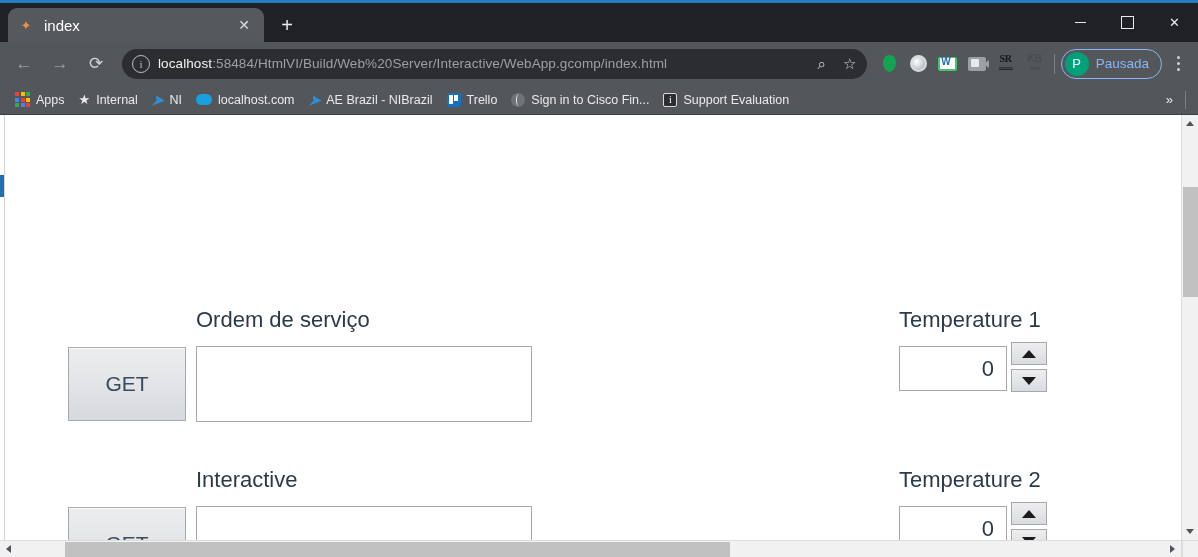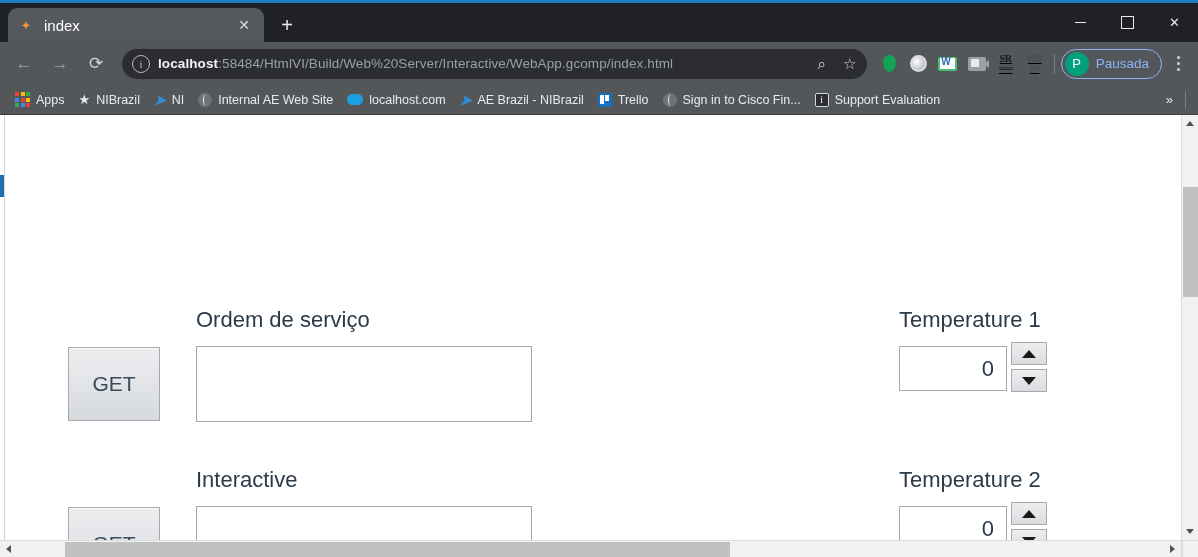--- a/index.html
+++ b/index.html
@@ -72,28 +72,28 @@
   .omni-info {
     width: 18px; height: 18px; border: 1.4px solid #b9bdc1; border-radius: 50%;
     color: #b9bdc1; font-size: 11px; display:flex; align-items:center;
     justify-content:center; font-family: "Liberation Serif", serif;
     flex: 0 0 auto; margin-right: 8px;
   }
   .omni-url {
     flex: 1; font-size: 13.5px; color: #9aa0a6; white-space: nowrap;
     overflow: hidden; text-overflow: clip; letter-spacing: 0.1px;
   }
-  .omni-url b { color: #f1f3f4; font-weight: 700; }
+  .omni-url b { color: #f1f3f4; font-weight: 400; }
   .omni-right { display: flex; align-items: center; gap: 2px; flex: 0 0 auto; }
   .omni-icon {
     width: 26px; height: 26px; display:flex; align-items:center;
     justify-content:center; color:#cfd3d6; font-size: 15px;
   }
   .ext-icons { display: flex; align-items: center; gap: 3px; padding-left: 4px; }
-  .ext { width: 26px; height: 26px; display:flex; align-items:center; justify-content:center;text-decoration:underline; }
+  .ext { width: 26px; height: 26px; display:flex; align-items:center; justify-content:center; }
   .ext-pin { width: 13px; height: 17px; background:#12a452;
     border-radius: 50% 50% 50% 50% / 42% 42% 58% 58%; position: relative; }
   .ext-pin::after { content:""; position:absolute; left:4px; top:13px;
      border-left:2.5px solid transparent; border-right:2.5px solid transparent;
      border-top:5px solid #12a452; }
   .ext-circle { width: 17px; height: 17px; border-radius: 50%; border: 2px solid #d8dadd;
      background: radial-gradient(circle at 35% 35%, #ffffff 0%, #b9bdc1 75%); }
   .ext-mail { width: 19px; height: 14px; background:#46c270; border-radius:2px;
      position: relative; overflow: hidden; }
   .ext-mail::before { content:""; position:absolute; left:2px; top:1px; width:15px;
@@ -176,21 +176,21 @@
   .left-hairline { position:absolute; left:4px; top:0; width:1px; height:100%;
       background:#d4d4d4; }
 
   .canvas { position:absolute; left:6px; top:0; width:100%; height:100%; }
 
   .label {
     position:absolute; font-family:"Liberation Sans", sans-serif;
     font-size: 22px; color:#2b3a49; white-space:nowrap;
   }
   .getbtn {
-    position:absolute; width:92px; height:74px;
+    position:absolute; width:118px; height:74px;
     background: linear-gradient(to bottom, #ecedef 0%, #e3e5e8 45%, #d6d9dd 100%);
     border: 1px solid #a6a8ab;
     display:flex; align-items:center; justify-content:center;
     font-size: 21px; color:#3a4a5a;
     box-shadow: inset 0 1px 0 #fdfdfe;
   }
   .textbox {
     position:absolute; background:#ffffff; border:1px solid #a8a8a8;
   }
   .numbox {
@@ -328,29 +328,25 @@
           <i></i>
           <i></i>
           <i></i>
           <i></i>
           <i></i>
         </span>
       <span>Apps</span>
     </div>
     <div class="bm">
       <span class="bm-star">★</span>
-      <span>NIBrazil</span>
+      <span>Internal</span>
     </div>
     <div class="bm">
       <span class="ico-ni">➤</span>
       <span>NI</span>
-    </div>
-    <div class="bm">
-      <span class="ico-globe"></span>
-      <span>Internal AE Web Site</span>
     </div>
     <div class="bm">
       <span class="ico-sf"></span>
       <span>localhost.com</span>
     </div>
     <div class="bm">
       <span class="ico-ni">➤</span>
       <span>AE Brazil - NIBrazil</span>
     </div>
     <div class="bm">

